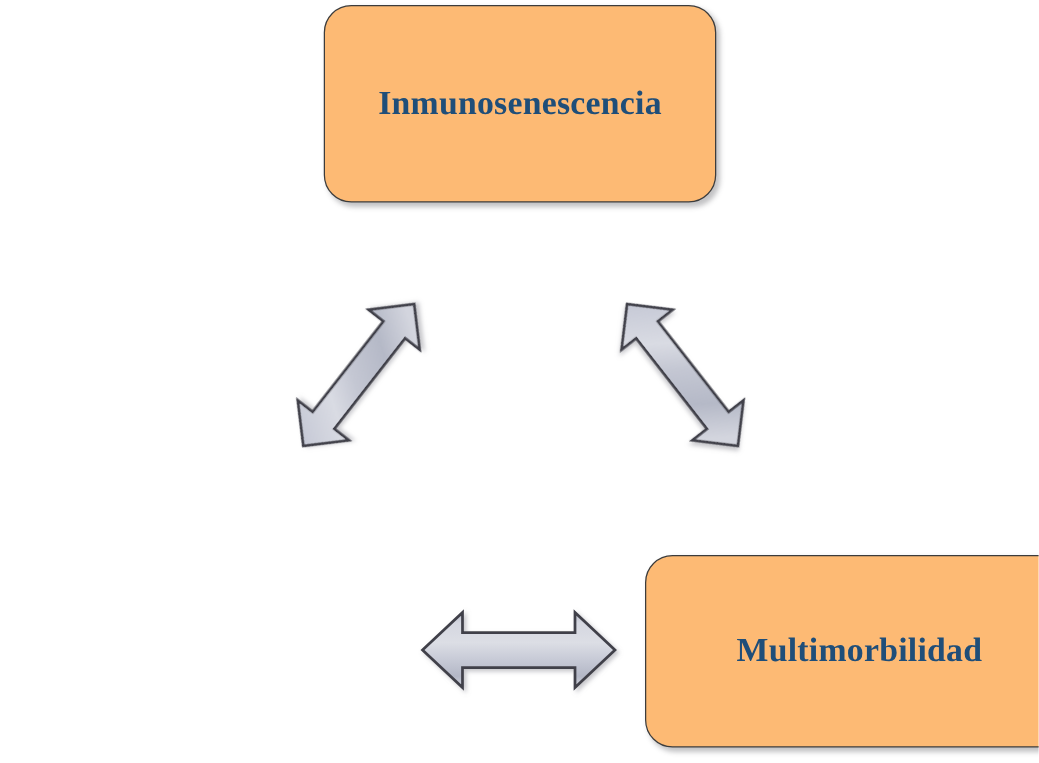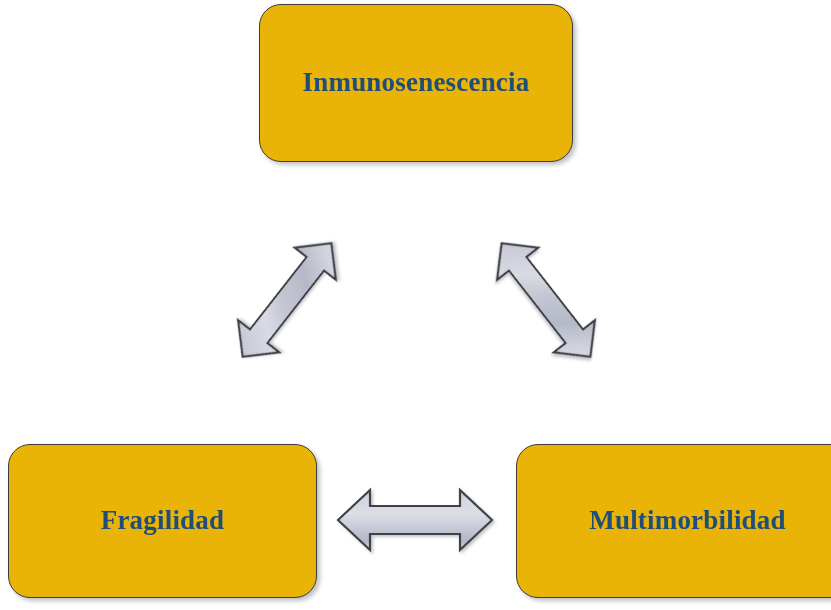--- a/index.html
+++ b/index.html
@@ -14,21 +14,21 @@
     height: 610px;
     background: #ffffff;
     overflow: hidden;
     font-family: "Liberation Serif", "DejaVu Serif", serif;
   }
 
   
   .node {
     position: absolute;
     box-sizing: border-box;
-    background: #eab308;
+    background: #fdba74;
     border: 1.6px solid #3c3c3c;
     border-radius: 22px;
     box-shadow: 3px 3px 4px rgba(120,120,125,0.45);
     display: flex;
     align-items: center;
     justify-content: center;
     text-align: center;
   }
   .node-label {
     font-family: "Liberation Serif", "DejaVu Serif", serif;
@@ -89,23 +89,20 @@
 </style>
 </head>
 <body>
 
 <div id="canvas">
 
   <div class="node" id="node-top">
     <span class="node-label">Inmunosenescencia</span>
   </div>
 
-  <div class="node" id="node-bottom-left">
-    <span class="node-label">Fragilidad</span>
-  </div>
 
   <div class="node" id="node-bottom-right">
     <span class="node-label">Multimorbilidad</span>
   </div>
 
   <div class="arrow" id="arrow-left-diagonal">
     <svg viewBox="0 0 118 156" width="118" height="156" xmlns="http://www.w3.org/2000/svg">
       <defs>
         <linearGradient id="gradLeft" x1="0" y1="0" x2="1" y2="0.25">
           <stop offset="0%" stop-color="#AFB3C2"></stop>

